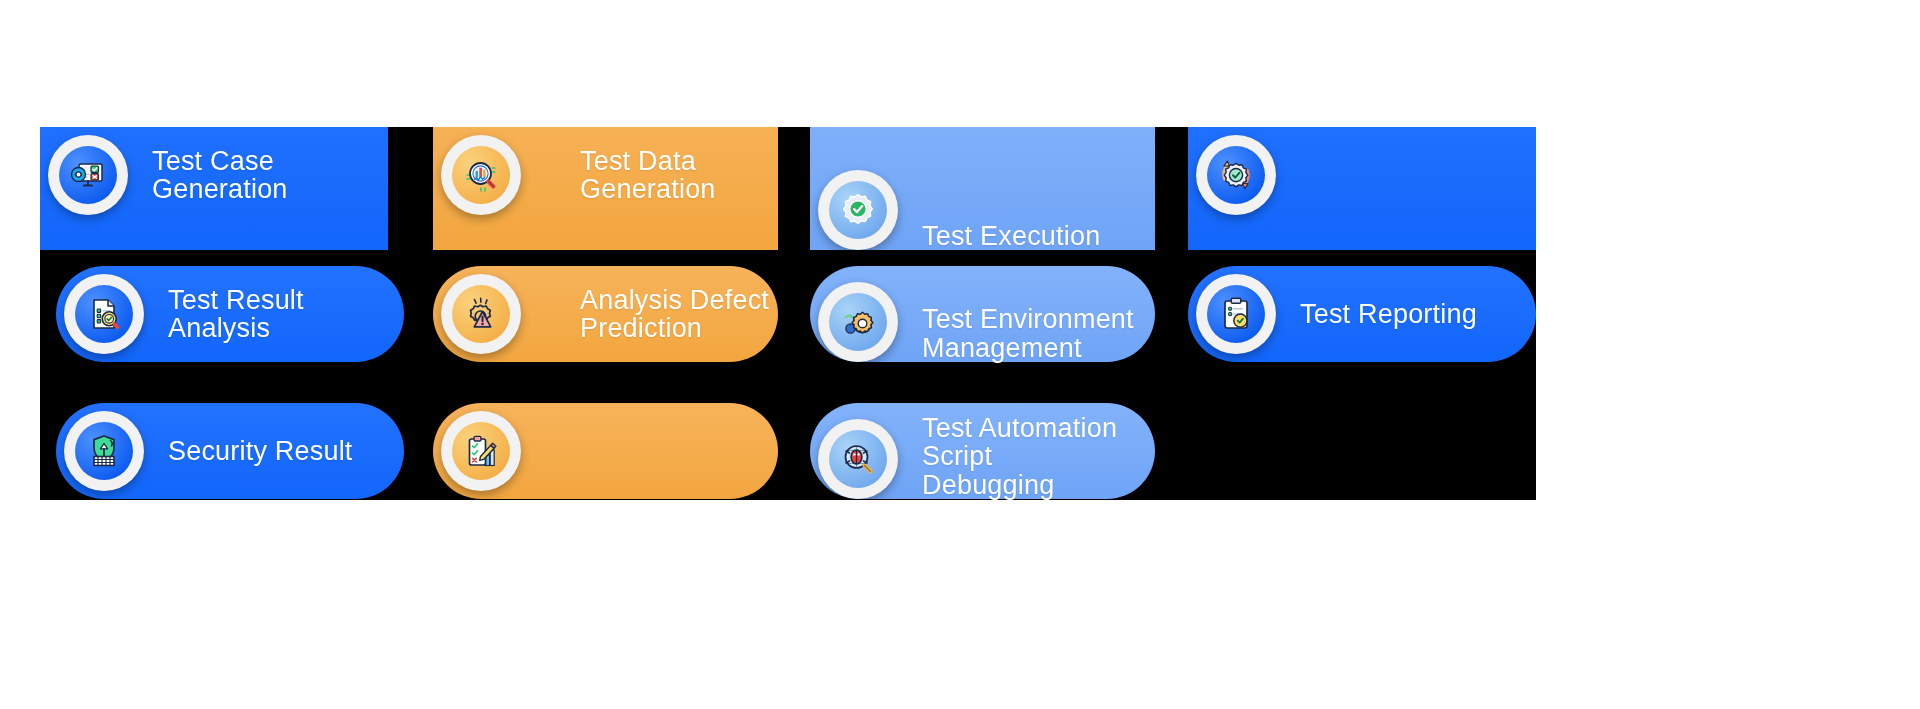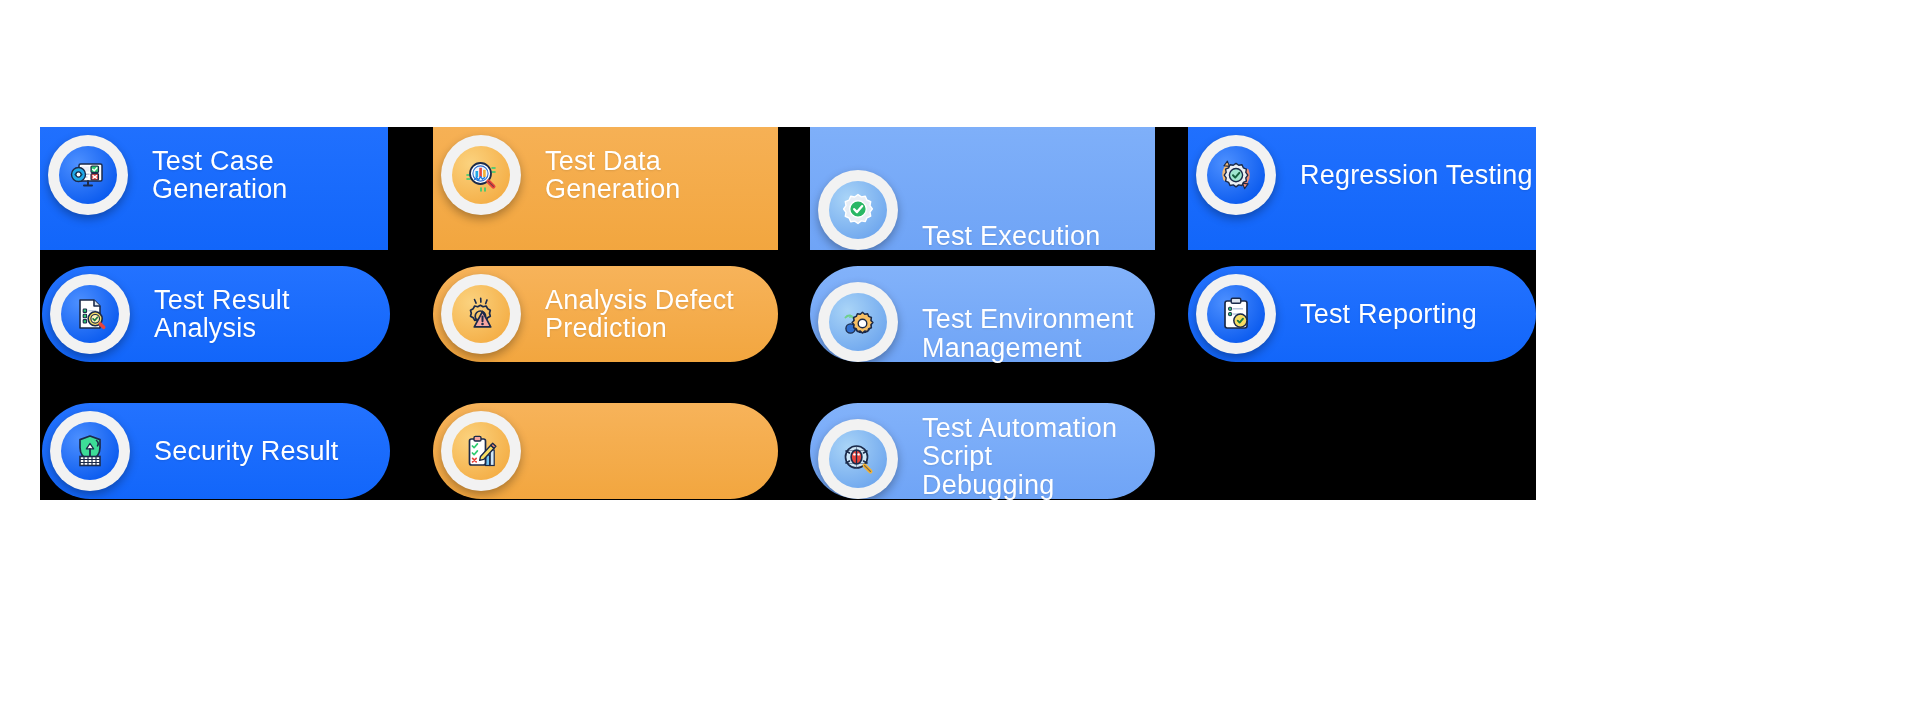--- a/index.html
+++ b/index.html
@@ -58,33 +58,33 @@
     box-shadow: 0 6px 16px rgba(0,0,0,0.45);
   }
   
   .row.r1 .card {
     height: 150px;
     top: -27px;
     border-radius: 0;
     box-shadow: none;
   }
   .row.r1 .card .badge { margin-top: 0; }
-  .card.col1 { left: 2px;    width: 348px; }
+  .card.col1 { left: 16px;    width: 348px; }
   .card.col2 { left: 393px;  width: 345px; }
   .card.col3 { left = 0; }
   .card.col3 { left: 770px;  width: 345px; }
   .card.col4 { left: 1148px; width: 348px; }
 
   
   .row.r1 .card.col1 { left: 0px;   width: 348px; }
   .row.r1 .card.col4 { left: 1148px; width: 348px; }
 
   
   .tone-blue      { background: linear-gradient(180deg,#2372FF 0%,#1266FA 100%); }
-  .tone-orange    { background: linear-gradient(180deg,#F7B35A 0%,#F2A63F 100%); }
+  .tone-orange    { background: linear-gradient(180deg,#F7B35A 0%,#F2A63F 100%); gap: 35px; }
   .tone-lightblue { background: linear-gradient(180deg,#82B2FA 0%,#6FA4F6 100%); align-items: flex-end; }
 
   
   .badge {
     position: relative;
     flex: 0 0 auto;
     width: 80px;
     height: 80px;
     border-radius: 50%;
     background: #f2f2f2;
@@ -189,21 +189,20 @@
               <path d="M31.2 15.5a12 12 0 0 1-3.4 14.1" fill="none" stroke="#f08a72" stroke-width="3.2" stroke-linecap="round"></path>
               <path d="M28.6 33.6l-2.1-5.3 5.6.6z" fill="#f08a72" stroke="#1b2a4a" stroke-width="1.1" stroke-linejoin="round"></path>
               <path d="M8.8 24.2A12 12 0 0 1 12.3 10" fill="none" stroke="#f5b971" stroke-width="3.2" stroke-linecap="round"></path>
               <path d="M11.4 6.1l2.1 5.3-5.6-.6z" fill="#f5b971" stroke="#1b2a4a" stroke-width="1.1" stroke-linejoin="round"></path>
               <path d="M20 8.4l2.7 1.9 3.3-.6 1.3 3.1 3.1 1.3-.6 3.3 2 2.7-2 2.7.6 3.3-3.1 1.3-1.3 3.1-3.3-.6-2.7 2-2.7-2-3.3.6-1.3-3.1-3.1-1.3.6-3.3-2-2.7 2-2.7-.6-3.3 3.1-1.3 1.3-3.1 3.3.6z" fill="#eceff3" stroke="#1b2a4a" stroke-width="1.4" stroke-linejoin="round"></path>
               <circle cx="20" cy="20.1" r="6.6" fill="#9fe7cf" stroke="#1b2a4a" stroke-width="1.4"></circle>
               <path d="M17 20.3l2.2 2.3 4.1-4.8" fill="none" stroke="#17623f" stroke-width="2" stroke-linecap="round" stroke-linejoin="round"></path>
             </svg>
           </div>
         </div>
-        <div class="label">Regression Testing</div>
       </div>
     </div>
 
     <div class="row r2">
 
       <div class="card col1 tone-blue">
         <div class="badge">
           <div class="disc d-blue">
             <svg width="40" height="40" viewBox="0 0 40 40">
               <path d="M10 6h14l6 6v22H10z" fill="#ffffff" stroke="#1b2a4a" stroke-width="1.6" stroke-linejoin="round"></path>

